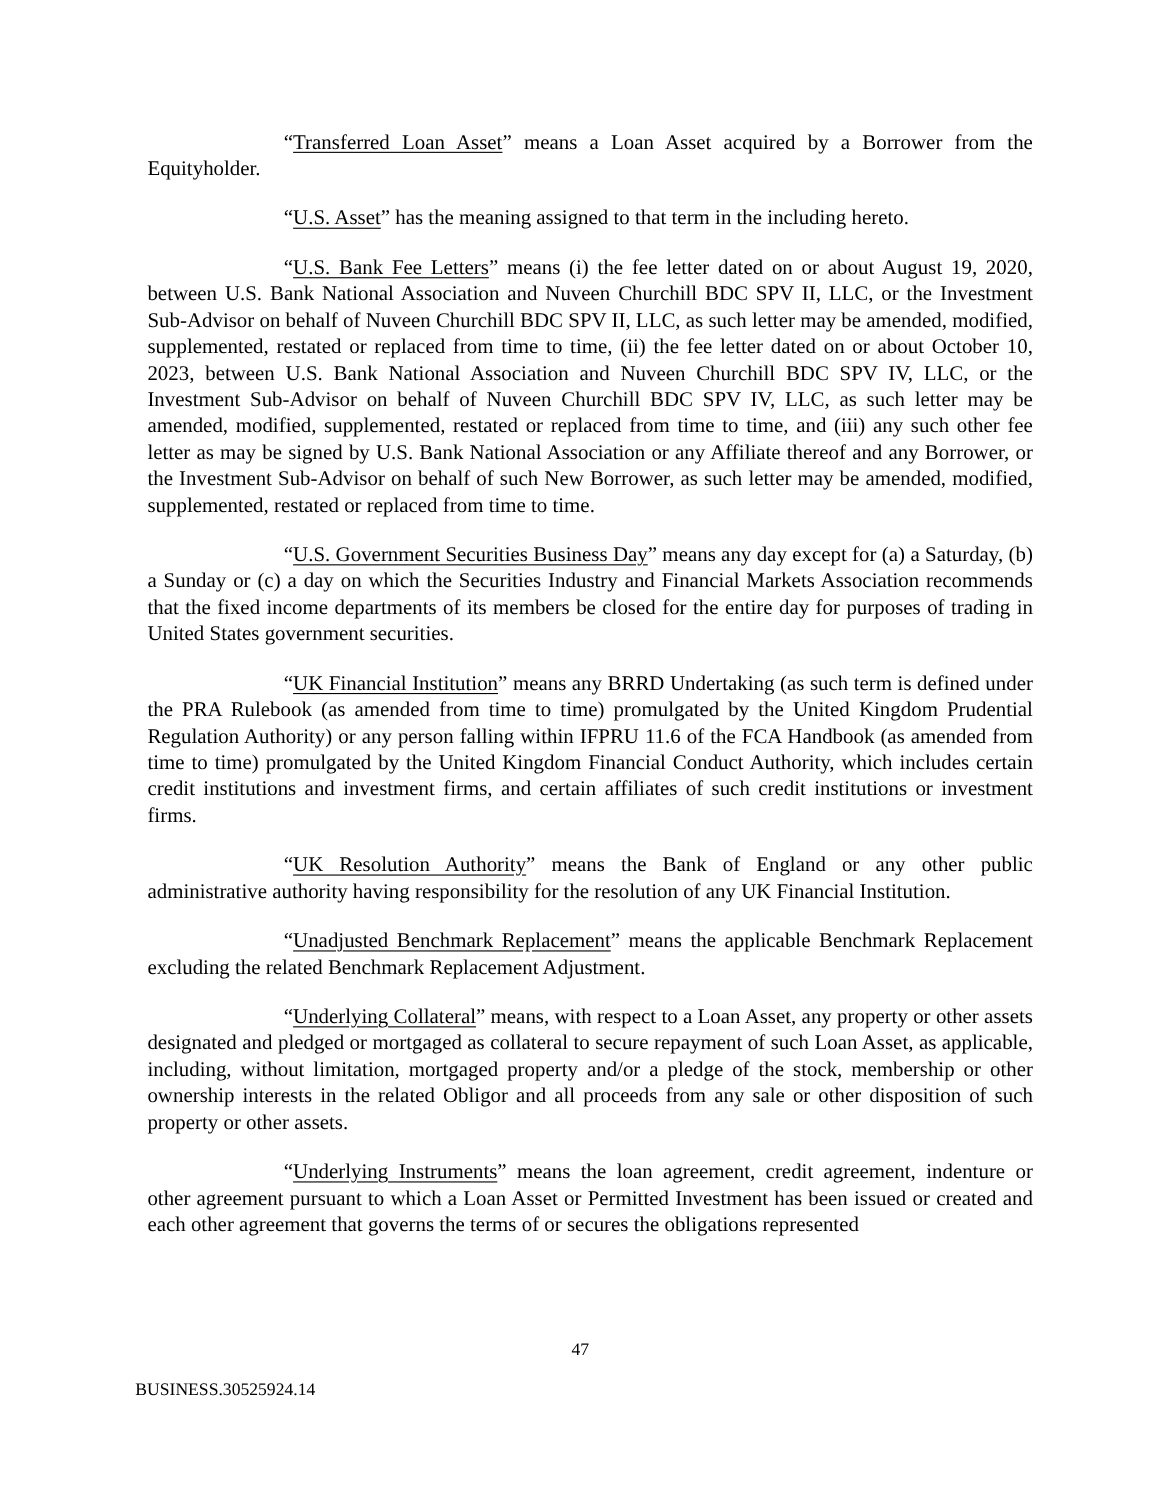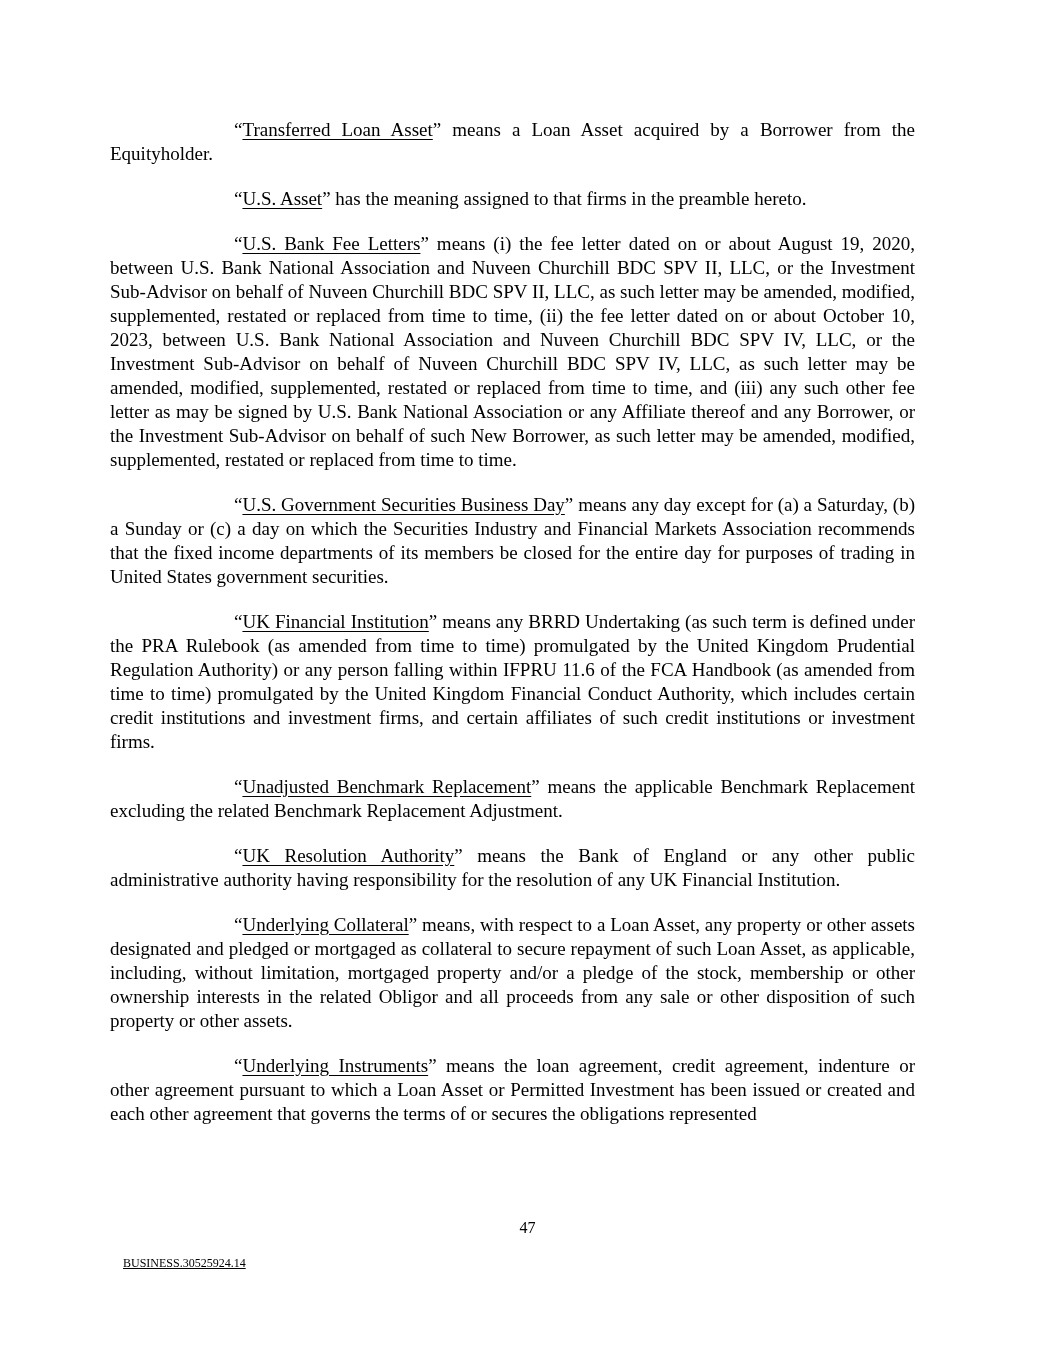--- a/index.html
+++ b/index.html
@@ -12,21 +12,21 @@
     width: 1055px;
     height: 1365px;
     background: #ffffff;
     font-family: "Liberation Serif", "DejaVu Serif", serif;
     color: #000000;
     box-sizing: border-box;
   }
   .content {
     position: absolute;
     top: 118px;
-    left: 110px;
+    left: 134px;
     width: 805px;
   }
   p.para {
     margin: 0 0 21px 0;
     font-size: 19px;
     line-height: 24px;
     text-align: justify;
     text-indent: 124px;
   }
   p.para .term {
@@ -39,44 +39,43 @@
     left: 0;
     width: 1055px;
     text-align: center;
     font-size: 16px;
     line-height: 20px;
   }
   .doc-footer {
     position: absolute;
     top: 1254px;
     left: 123px;
-    font-size: 12px;
+    font-size: 16px;
     line-height: 19px;
-    text-decoration: underline;
   }
 </style>
 </head>
 <body>
 
 <div class="page">
   <main class="content" id="paragraphs">
   <p class="para"><span class="quote open">“</span><span class="term">Transferred Loan Asset</span><span class="quote close">”</span><span class="rest"> means a Loan Asset acquired by a Borrower from the Equityholder.</span></p>
 
-  <p class="para"><span class="quote open">“</span><span class="term">U.S. Asset</span><span class="quote close">”</span><span class="rest"> has the meaning assigned to that firms in the preamble hereto.</span></p>
+  <p class="para"><span class="quote open">“</span><span class="term">U.S. Asset</span><span class="quote close">”</span><span class="rest"> has the meaning assigned to that term in the including hereto.</span></p>
 
   <p class="para"><span class="quote open">“</span><span class="term">U.S. Bank Fee Letters</span><span class="quote close">”</span><span class="rest"> means (i) the fee letter dated on or about August 19, 2020, between U.S. Bank National Association and Nuveen Churchill BDC SPV II, LLC, or the Investment Sub-Advisor on behalf of Nuveen Churchill BDC SPV II, LLC, as such letter may be amended, modified, supplemented, restated or replaced from time to time, (ii) the fee letter dated on or about October 10, 2023, between U.S. Bank National Association and Nuveen Churchill BDC SPV IV, LLC, or the Investment Sub-Advisor on behalf of Nuveen Churchill BDC SPV IV, LLC, as such letter may be amended, modified, supplemented, restated or replaced from time to time, and (iii) any such other fee letter as may be signed by U.S. Bank National Association or any Affiliate thereof and any Borrower, or the Investment Sub-Advisor on behalf of such New Borrower, as such letter may be amended, modified, supplemented, restated or replaced from time to time.</span></p>
 
   <p class="para"><span class="quote open">“</span><span class="term">U.S. Government Securities Business Day</span><span class="quote close">”</span><span class="rest"> means any day except for (a) a Saturday, (b) a Sunday or (c) a day on which the Securities Industry and Financial Markets Association recommends that the fixed income departments of its members be closed for the entire day for purposes of trading in United States government securities.</span></p>
 
 
   <p class="para"><span class="quote open">“</span><span class="term">UK Financial Institution</span><span class="quote close">”</span><span class="rest"> means any BRRD Undertaking (as such term is defined under the PRA Rulebook (as amended from time to time) promulgated by the United Kingdom Prudential Regulation Authority) or any person falling within IFPRU 11.6 of the FCA Handbook (as amended from time to time) promulgated by the United Kingdom Financial Conduct Authority, which includes certain credit institutions and investment firms, and certain affiliates of such credit institutions or investment firms.</span></p>
 
+  <p class="para"><span class="quote open">“</span><span class="term">UK Resolution Authority</span><span class="quote close">”</span><span class="rest"> means the Bank of England or any other public administrative authority having responsibility for the resolution of any UK Financial Institution.</span></p>
+
   <p class="para"><span class="quote open">“</span><span class="term">Unadjusted Benchmark Replacement</span><span class="quote close">”</span><span class="rest"> means the applicable Benchmark Replacement excluding the related Benchmark Replacement Adjustment.</span></p>
-
-  <p class="para"><span class="quote open">“</span><span class="term">UK Resolution Authority</span><span class="quote close">”</span><span class="rest"> means the Bank of England or any other public administrative authority having responsibility for the resolution of any UK Financial Institution.</span></p>
 
   <p class="para"><span class="quote open">“</span><span class="term">Underlying Collateral</span><span class="quote close">”</span><span class="rest"> means, with respect to a Loan Asset, any property or other assets designated and pledged or mortgaged as collateral to secure repayment of such Loan Asset, as applicable, including, without limitation, mortgaged property and/or a pledge of the stock, membership or other ownership interests in the related Obligor and all proceeds from any sale or other disposition of such property or other assets.</span></p>
 
   <p class="para"><span class="quote open">“</span><span class="term">Underlying Instruments</span><span class="quote close">”</span><span class="rest"> means the loan agreement, credit agreement, indenture or other agreement pursuant to which a Loan Asset or Permitted Investment has been issued or created and each other agreement that governs the terms of or secures the obligations represented</span></p>
 </main>
   <div class="page-number">47</div>
   <div class="doc-footer">BUSINESS.30525924.14</div>
 </div>
 
 </body></html>

